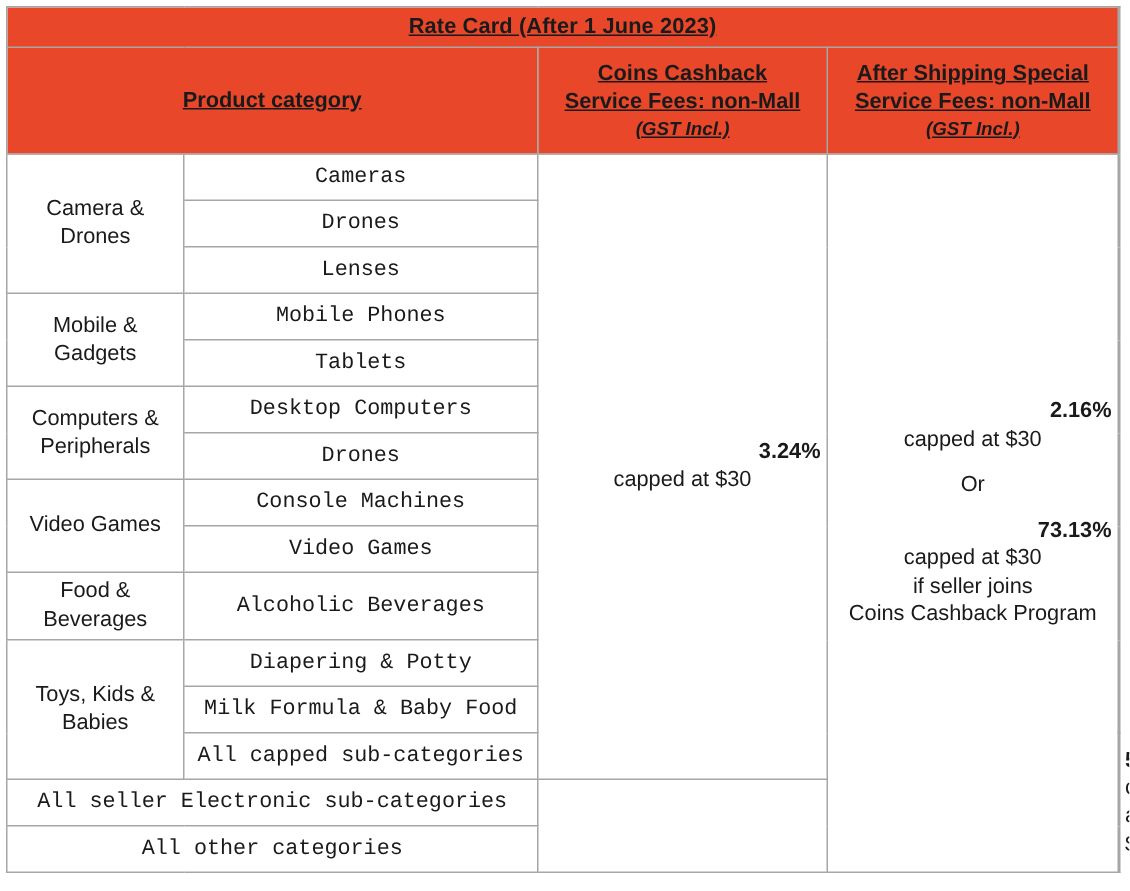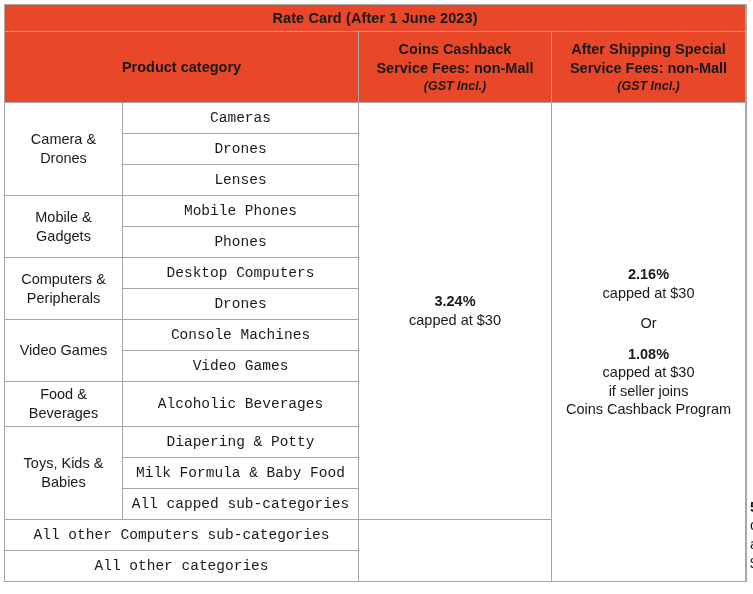--- a/index.html
+++ b/index.html
@@ -32,28 +32,30 @@
     line-height: 1.28;
   }
   
   td.title-cell {
     background: #E8472A;
     color: #ffffff;
     font-weight: bold;
     font-size: 14px;
     height: 26px;
     letter-spacing: 0.1px;
+    text-decoration: underline;
   }
   td.col-head {
     background: #E8472A;
     color: #ffffff;
     font-weight: bold;
     font-size: 13.5px;
     height: 70px;
     line-height: 1.32;
+    text-decoration: underline;
   }
   td.col-head .gst {
     display: block;
     font-style: italic;
     font-size: 12.5px;
     font-weight: bold;
   }
   td.col-head .hl {
     display: block;
   }
@@ -67,20 +69,21 @@
     font-size: 14.5px;
     font-family: Liberation Mono, monospace;
   }
   td.fee-cell {
     font-size: 14.5px;
     line-height: 1.45;
   }
   td.fee-cell .pct {
     font-weight: bold;
     display: block;
+    text-align: right;
   }
   td.fee-cell .sub {
     display: block;
   }
   td.fee-cell .spacer {
     display: block;
     height: 12px;
   }
   td.fee-cell .orword {
     display: block;
@@ -125,39 +128,39 @@
         <td class="fee-cell" rowspan="13">
           <span class="pct">3.24%</span>
           <span class="sub">capped at $30</span>
         </td>
         <td class="fee-cell" rowspan="16">
           <span class="pct">2.16%</span>
           <span class="sub">capped at $30</span>
           <span class="spacer"></span>
           <span class="orword">Or</span>
           <span class="spacer"></span>
-          <span class="pct">1.08%</span>
+          <span class="pct">73.13%</span>
           <span class="sub">capped at $30</span>
           <span class="sub">if seller joins</span>
           <span class="sub">Coins Cashback Program</span>
         </td>
       </tr>
       <tr class="r-std">
         <td class="sub-cell">Drones</td>
       </tr>
       <tr class="r-std">
         <td class="sub-cell">Lenses</td>
       </tr>
 
       <tr class="r-std">
         <td class="group-cell" rowspan="2">Mobile &amp;<br>Gadgets</td>
         <td class="sub-cell">Mobile Phones</td>
       </tr>
       <tr class="r-std">
-        <td class="sub-cell">Phones</td>
+        <td class="sub-cell">Tablets</td>
       </tr>
 
       <tr class="r-std">
         <td class="group-cell" rowspan="2">Computers &amp;<br>Peripherals</td>
         <td class="sub-cell">Desktop Computers</td>
       </tr>
       <tr class="r-std">
         <td class="sub-cell">Drones</td>
       </tr>
 
@@ -184,21 +187,21 @@
       <tr class="r-std">
         <td class="sub-cell">All capped sub-categories</td>
 
         <td class="fee-cell" rowspan="3">
           <span class="pct">5.40%</span>
           <span class="sub">capped at $30</span>
         </td>
       </tr>
 
       <tr class="r-std">
-        <td class="sub-cell" colspan="2">All other Computers sub-categories</td>
+        <td class="sub-cell" colspan="2">All seller Electronic sub-categories</td>
       </tr>
       <tr class="r-std">
         <td class="sub-cell" colspan="2">All other categories</td>
       </tr>
 
     </tbody>
   </table>
 </div>
 
 </body></html>

